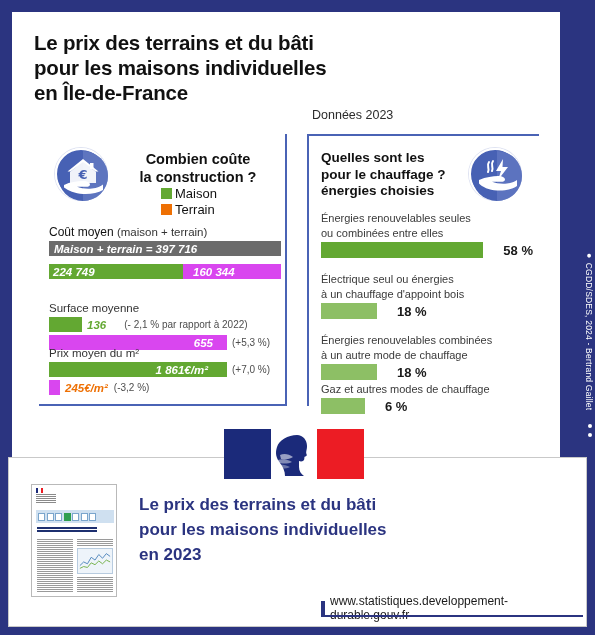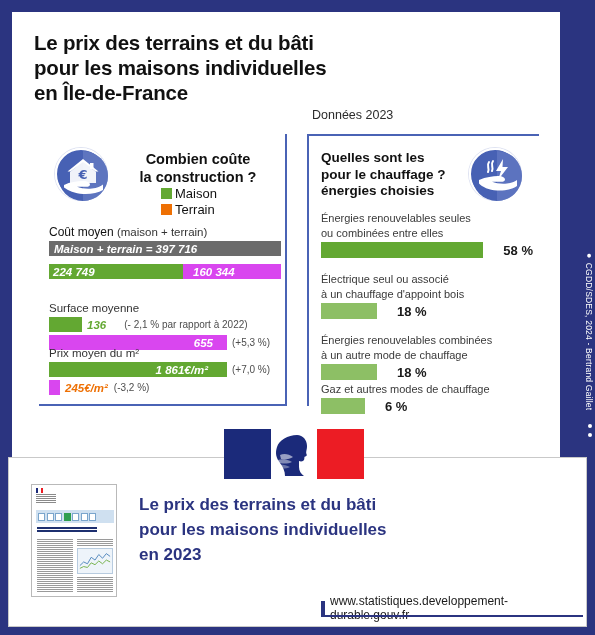--- a/index.html
+++ b/index.html
@@ -380,21 +380,21 @@
     <div class="energy-item" style="top:76px">
       <div class="energy-label">Énergies renouvelables seules</div>
       <div class="energy-label">ou combinées entre elles</div>
       <div class="energy-bar-row">
         <div class="energy-bar" style="width:168px;background:#63a832"></div>
         <span class="energy-pct">58 %</span>
       </div>
     </div>
 
     <div class="energy-item" style="top:137px">
-      <div class="energy-label">Électrique seul  ou associé</div>
+      <div class="energy-label">Électrique seul  ou énergies</div>
       <div class="energy-label">à un chauffage d'appoint bois</div>
       <div class="energy-bar-row">
         <div class="energy-bar" style="width:56px;background:#8dbf65"></div>
         <span class="energy-pct">18 %</span>
       </div>
     </div>
 
     <div class="energy-item" style="top:198px">
       <div class="energy-label">Énergies renouvelables combinées</div>
       <div class="energy-label">à un autre mode de chauffage</div>

